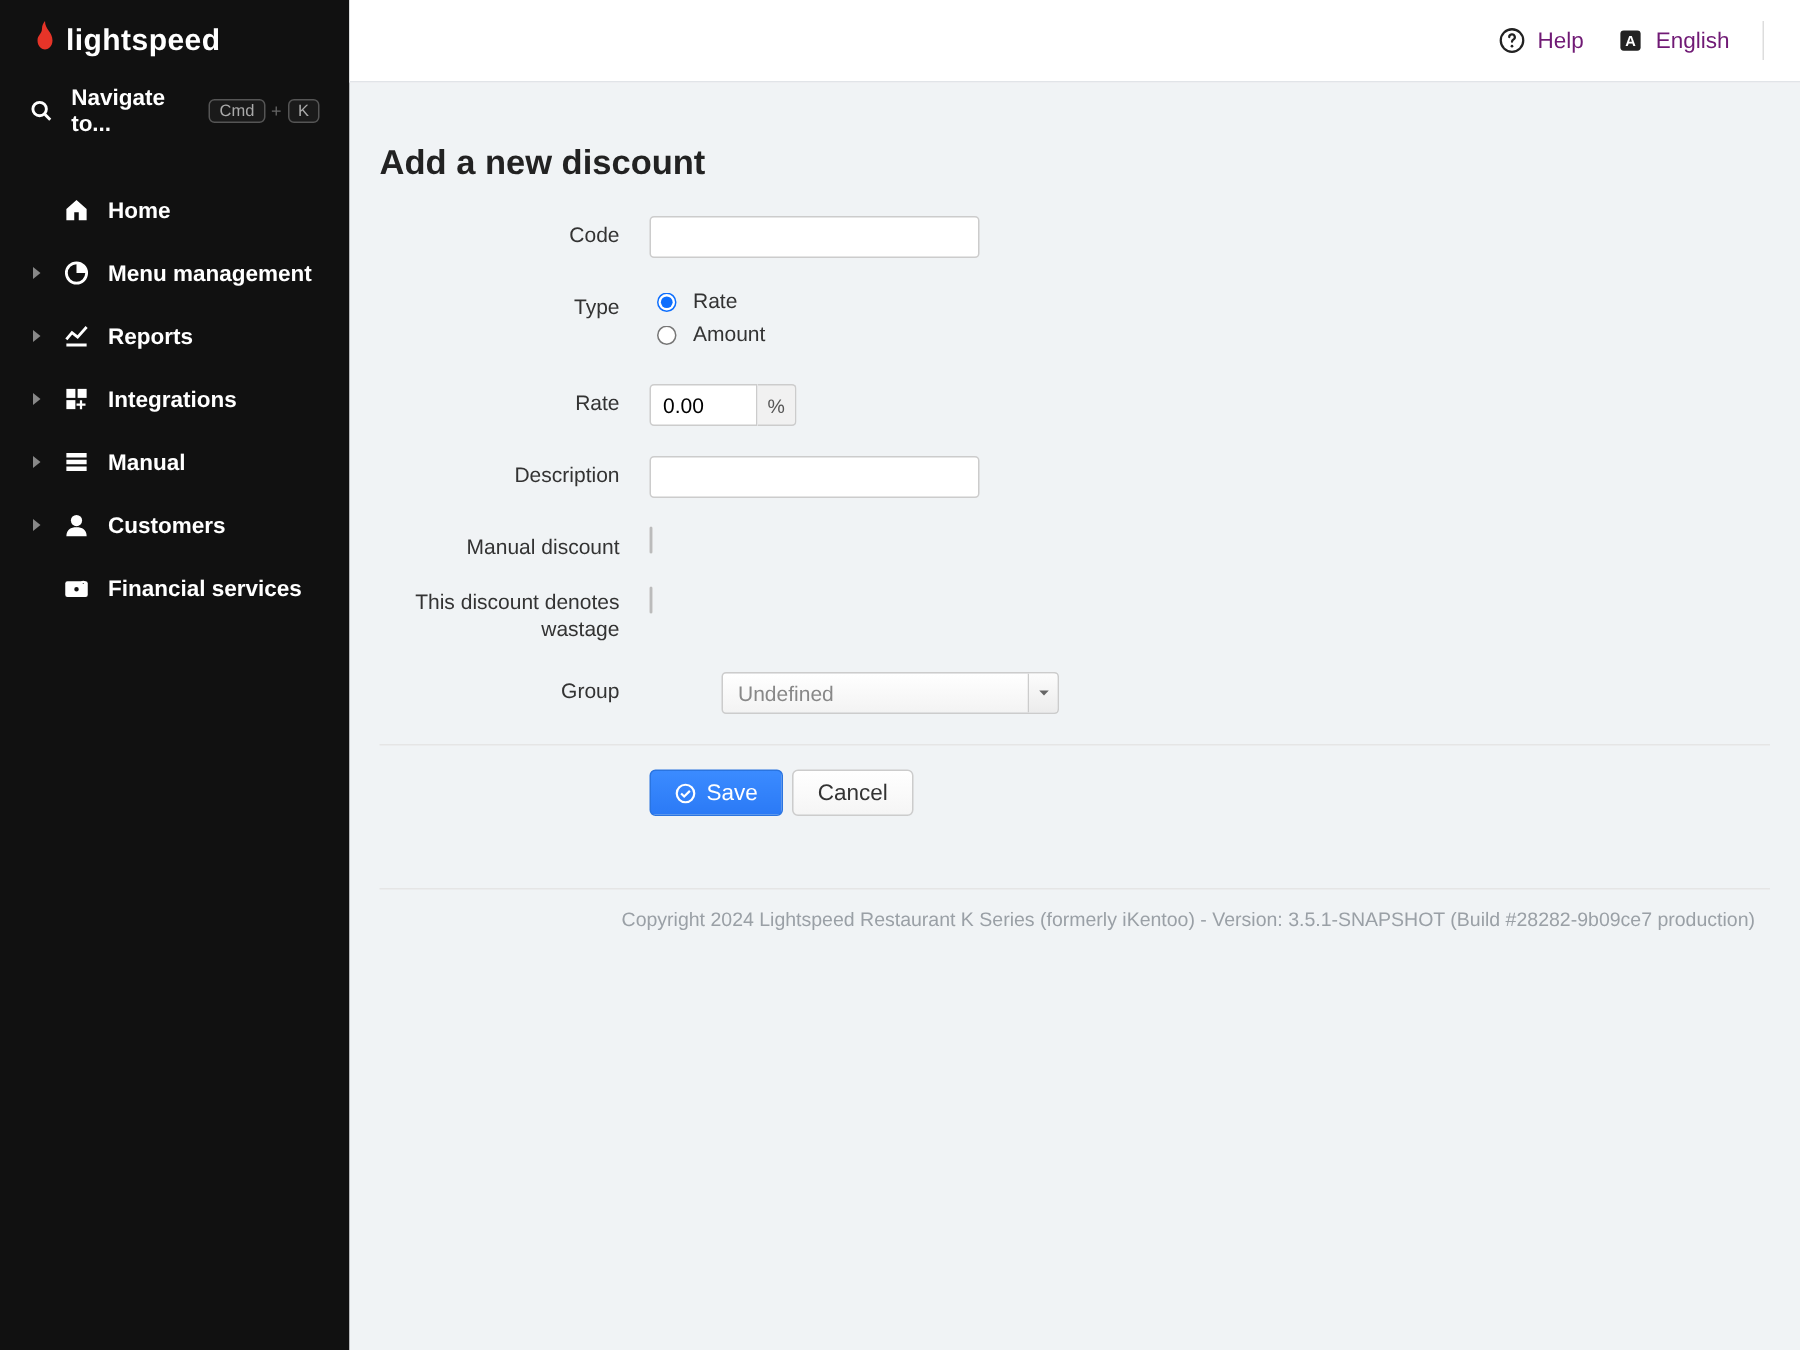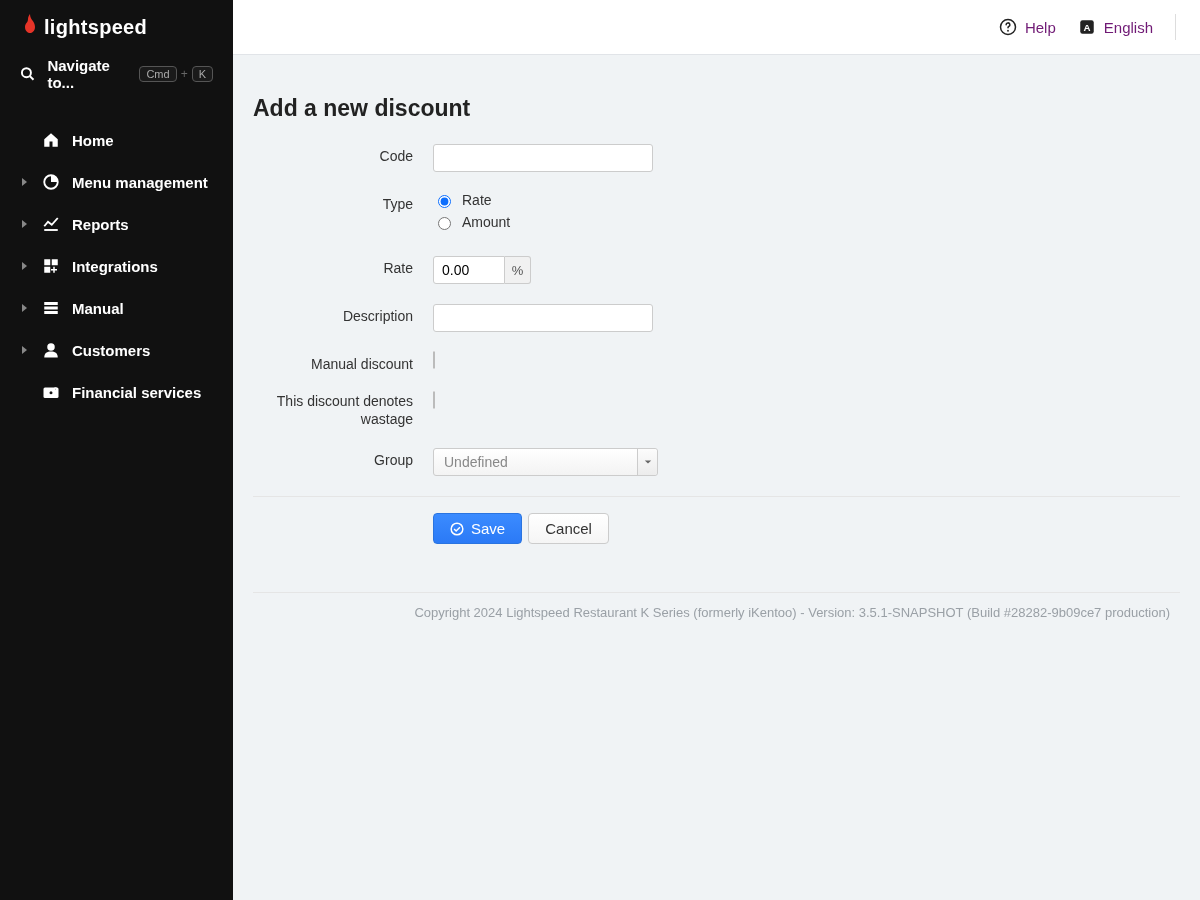--- a/index.html
+++ b/index.html
@@ -127,20 +127,21 @@
   }
   .inp-num { border-radius: 3px 0 0 3px; }
   .radio-row { display:flex; align-items:center; gap:8px; margin-bottom:6px; font-size:14px;}
   .radio-row input { accent-color:#0d6efd; }
   .chk { width:16px; height:16px; border:1px solid #bbb; border-radius:3px; background:#fff; }
 
   .select-wrap {
     display:flex; width:225px; height:28px;
     border:1px solid #ccc; border-radius:3px;
     background:linear-gradient(#fff,#f3f3f3);
+    margin-left:48px;
   }
   .select-text {
     flex:1; display:flex; align-items:center;
     padding:0 10px; color:#888; font-size:14px;
   }
   .select-btn {
     width:20px; border-left:1px solid #ccc;
     display:flex; align-items:center; justify-content:center;
     background:linear-gradient(#fcfcfc,#ececec);
     border-radius:0 3px 3px 0;

